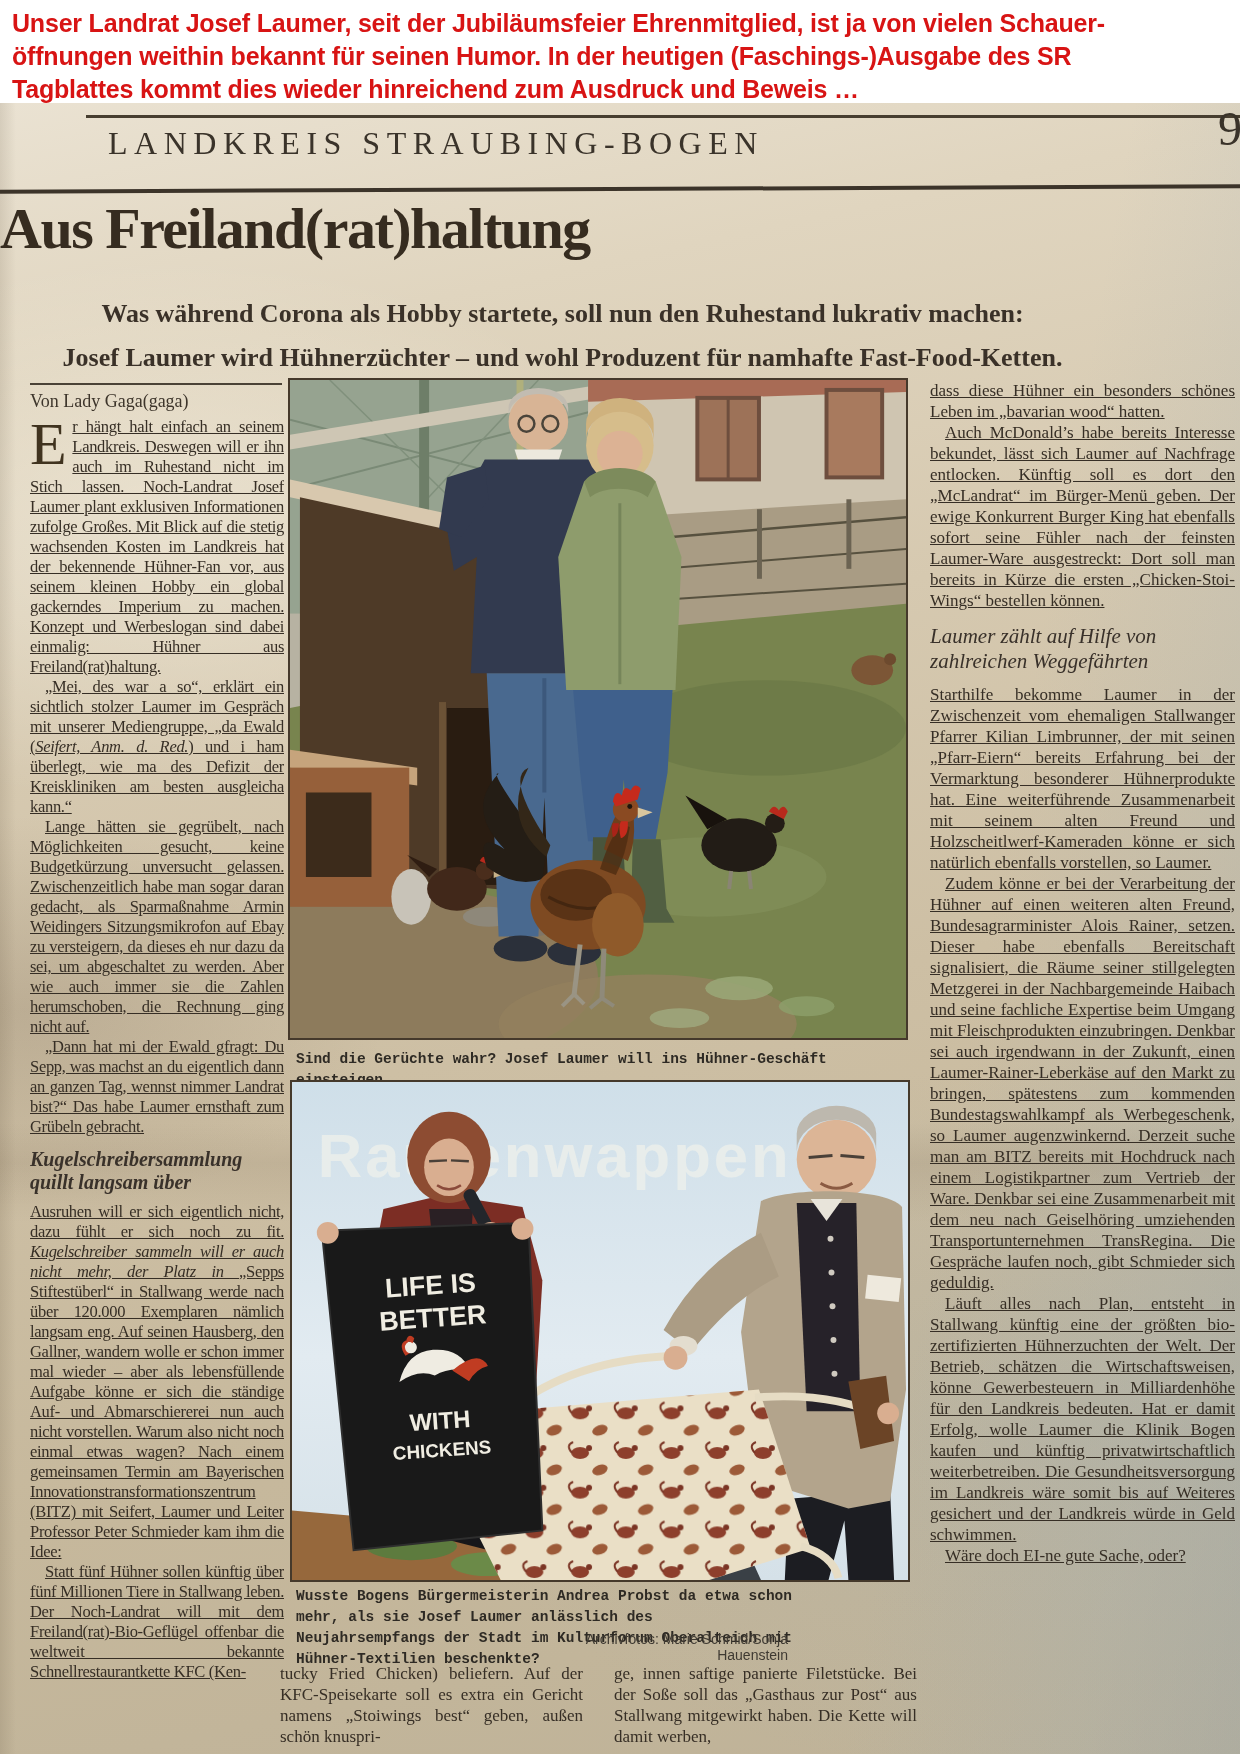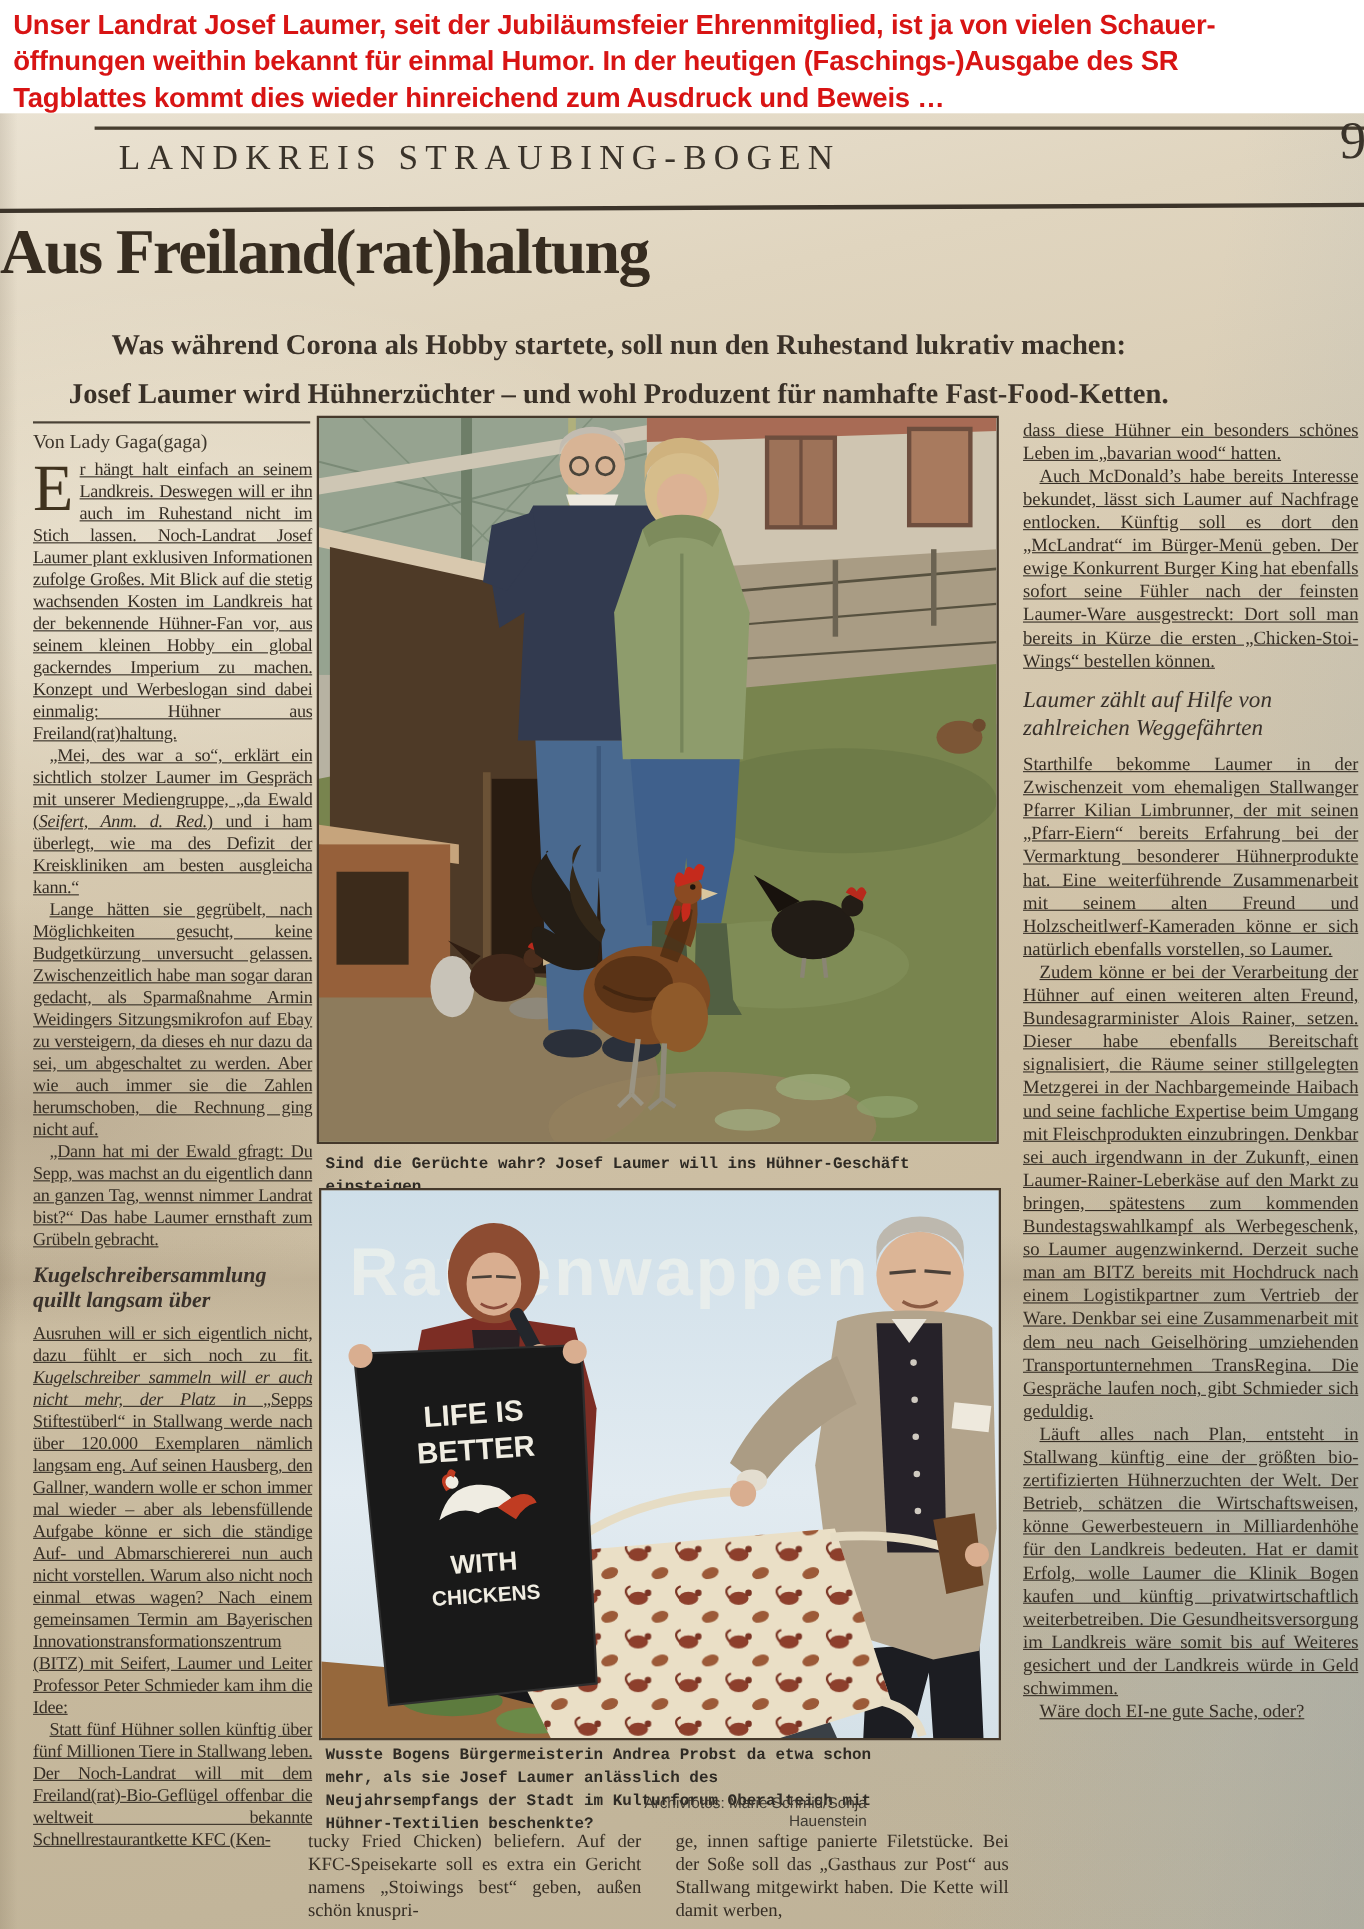--- a/index.html
+++ b/index.html
@@ -59,21 +59,21 @@
     font-family:"Liberation Sans",sans-serif;font-weight:400;font-size:14px;color:#3f3a32;}
   .botcol{position:absolute;top:1560px;width:303px;font-size:17px;line-height:21px;
     text-align:justify;color:#362e25;}
   #bot1{left:280px;} #bot2{left:614px;}
 </style>
 </head>
 <body>
 
 <div class="annotation">
   <div>Unser Landrat Josef Laumer, seit der Jubiläumsfeier Ehrenmitglied, ist ja von vielen Schauer-</div>
-  <div>öffnungen weithin bekannt für einmal Humor. In der heutigen (Faschings-)Ausgabe des SR</div>
+  <div>öffnungen weithin bekannt für seinen Humor. In der heutigen (Faschings-)Ausgabe des SR</div>
   <div>Tagblattes kommt dies wieder hinreichend zum Ausdruck und Beweis …</div>
 </div>
 
 <div class="scan">
   <div class="rule-top"></div>
   <div class="masthead">LANDKREIS STRAUBING-BOGEN</div>
   <div class="pagenum">9</div>
   <div class="rule-mid"></div>
 
   <div class="headline">Aus Freiland(rat)haltung</div>

